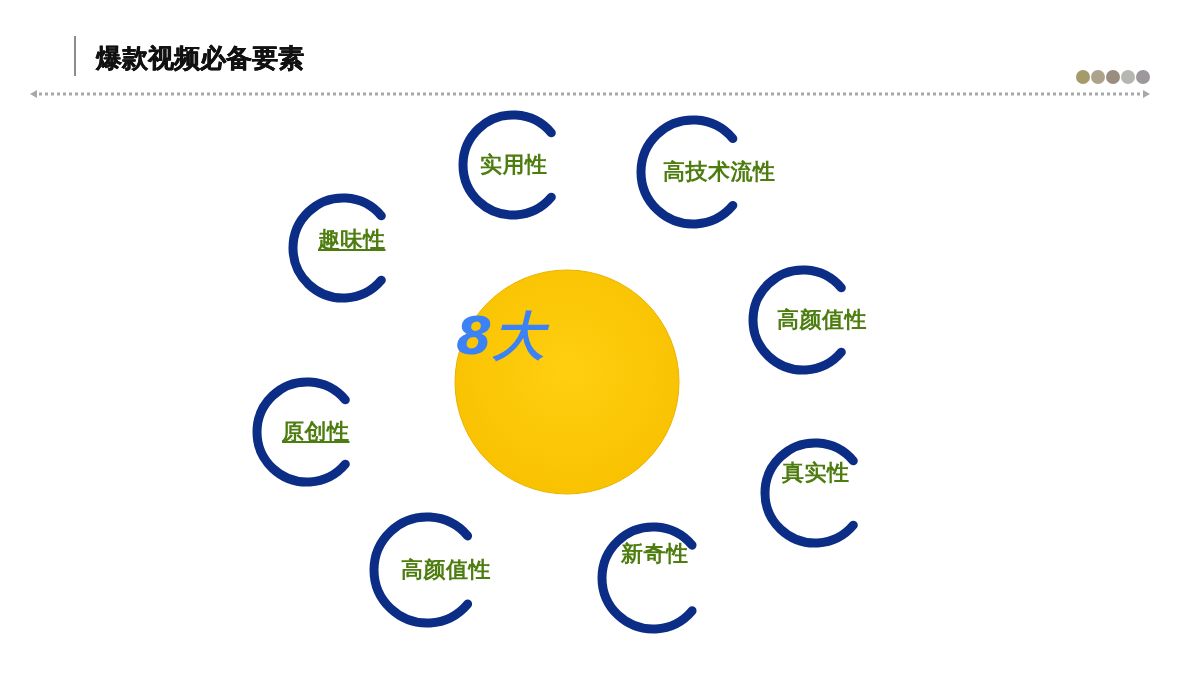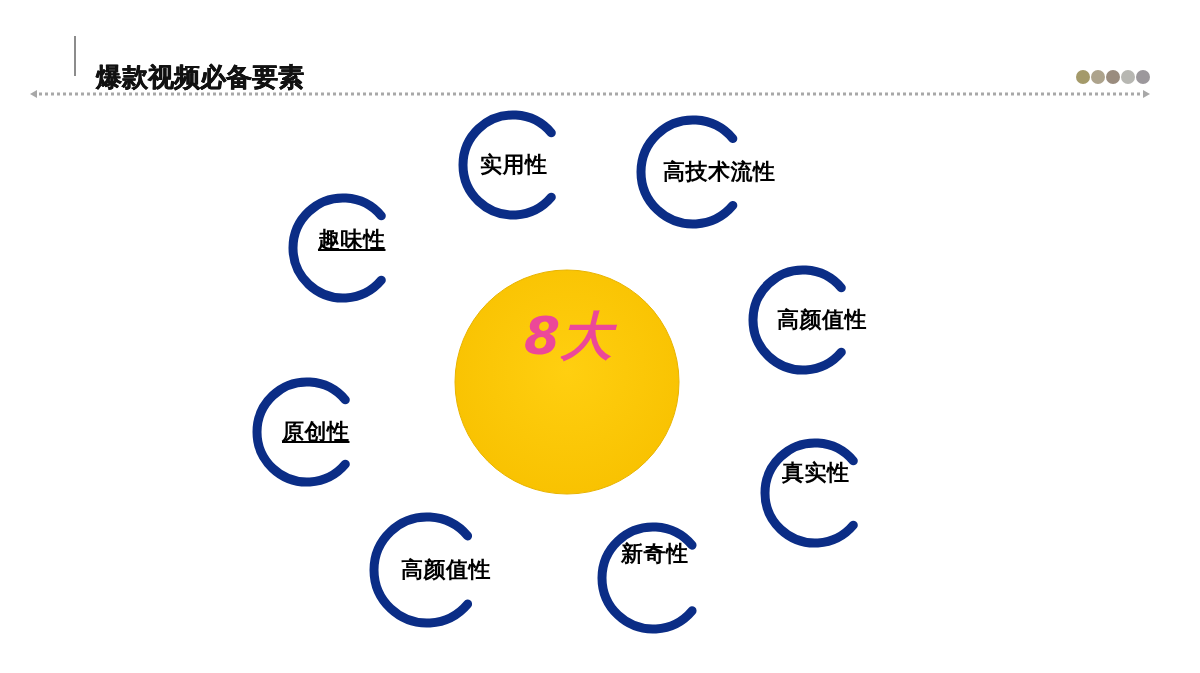--- a/index.html
+++ b/index.html
@@ -7,38 +7,37 @@
     width: 1200px; height: 673px; background: #ffffff; position: relative; overflow: hidden;
     font-family: "DejaVu Sans", "Liberation Sans", sans-serif;
   }
   .title-bar {
     position: absolute; left: 74px; top: 36px; width: 2px; height: 40px; background: #8c8c8c;
   }
   .title {
     position: absolute; left: 96px; top: 40px; font-size: 26px; font-weight: bold; color: #111;
     letter-spacing: 0px; line-height: 36px;
     text-shadow: 0.6px 0 0 #111, -0.3px 0 0 #111;
-    margin-top: 19px;
   }
   .divider {
     position: absolute; left: 30px; top: 89px; width: 1120px; height: 10px;
   }
   .dots {
     position: absolute; left: 1076px; top: 70px; display: flex; gap: 1px;
   }
   .dot { width: 14px; height: 14px; border-radius: 50%; }
   .diagram { position: absolute; left: 0; top: 0; width: 1200px; height: 673px; }
   .node-label {
-    position: absolute; font-size: 22px; font-weight: bold; color: #000000; white-space: nowrap;
+    position: absolute; font-size: 22px; font-weight: bold; color: #4d7c0f; white-space: nowrap;
     transform: translate(0, -50%); letter-spacing: 0.5px;
     text-shadow: 0 0 1px rgba(255,255,255,0.9);
   }
   .center-text {
-    position: absolute; left: 456px; top: 300px; width: 224px; text-align: center;
-    color: #ec4899; font-weight: bold; font-style: italic; line-height: 72px;
+    position: absolute; left: 456px; top: 300px; width: 224px; 
+    color: #3b82f6; font-weight: bold; font-style: italic; line-height: 72px;
   }
   .center-line1 { font-size: 52px; display: block; }
   .center-line2 { font-size: 52px; display: block; }
 </style>
 </head>
 <body>
 
 <div class="title-bar"></div>
 <div class="title">爆款视频必备要素</div>
 

